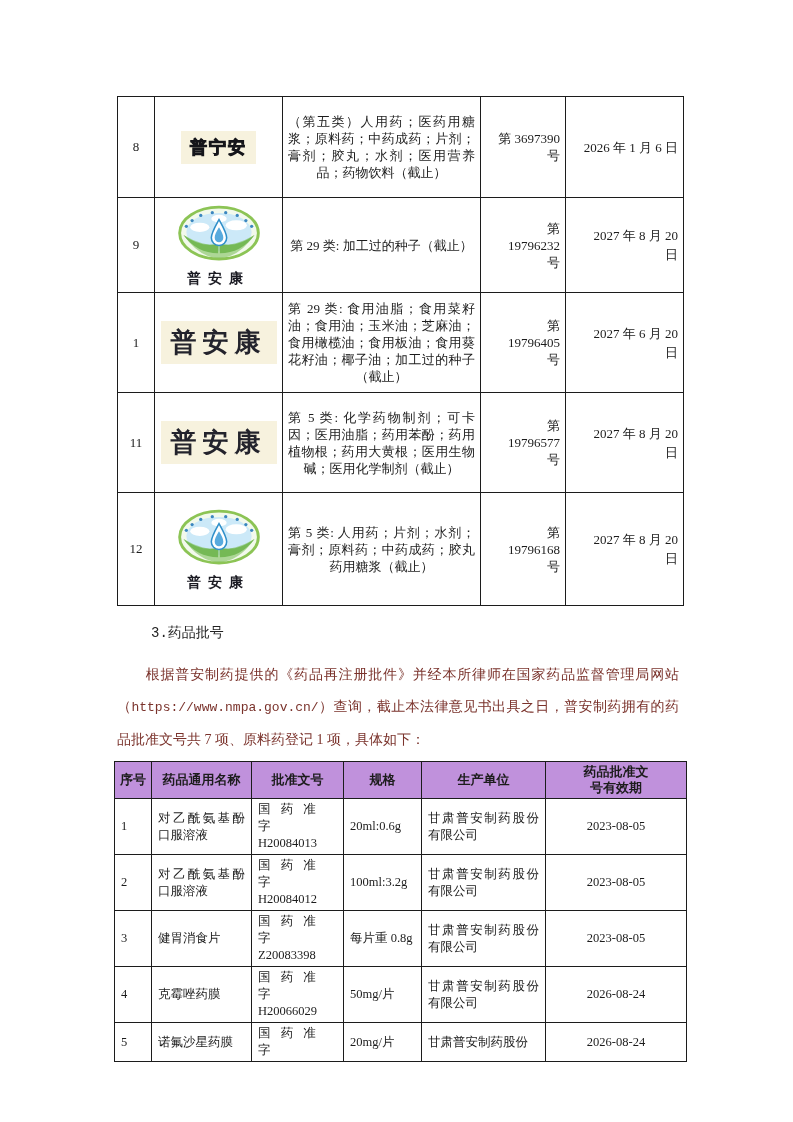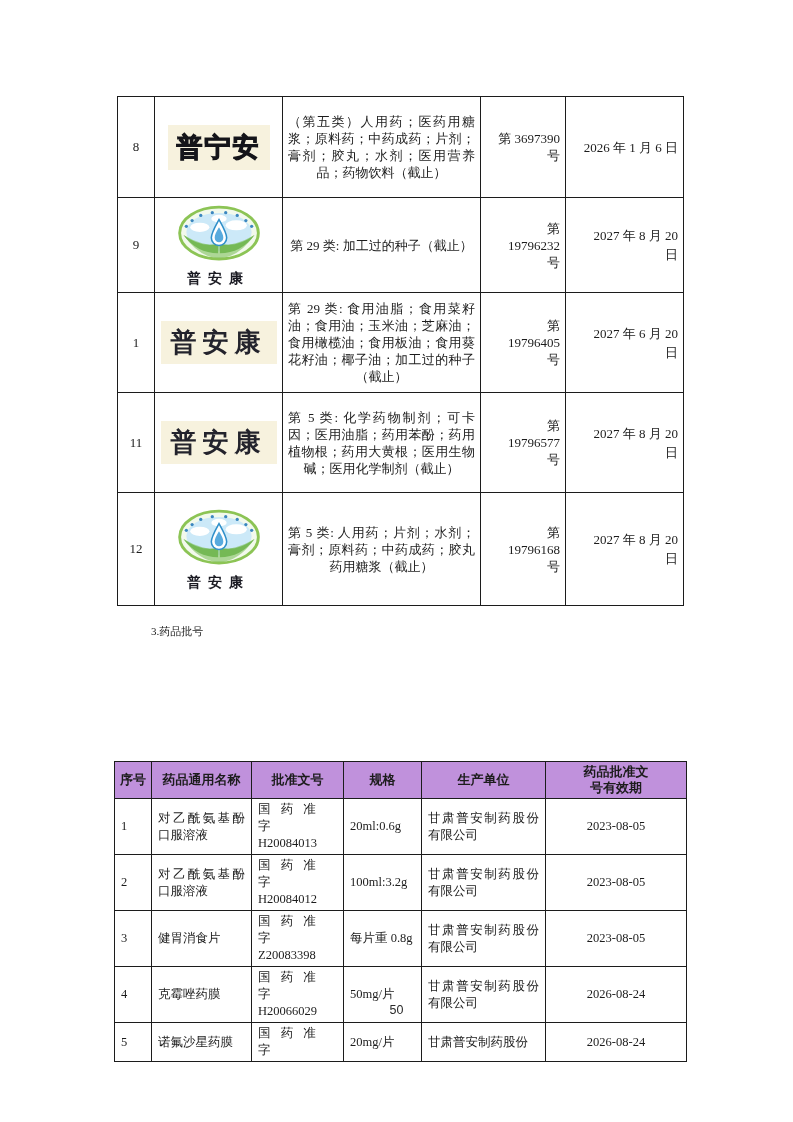--- a/index.html
+++ b/index.html
@@ -21,29 +21,29 @@
   #tm-body tr:nth-child(5){ height:113px; }
   .c-num  { text-align:center; }
   .c-logo { text-align:center; }
   .c-goods{ text-align:justify; text-align-last:center; line-height:17px; padding:4px 7px; }
   .c-reg  { text-align:right; line-height:17px; }
   .c-date { text-align:right; line-height:19px; }
   .pre { white-space:pre-line; }
 
   .logo-block { display:inline-block; background:#f7f2de; padding:5px 9px;
                 font-family:"Liberation Sans","DejaVu Sans",sans-serif;
-                font-weight:900; font-size:26px; letter-spacing:2px; color:#15151a;
+                font-weight:900; font-size:17px; letter-spacing:2px; color:#15151a;
                 -webkit-text-stroke:1px #15151a; }
   .logo-brush { display:inline-block; background:#f7f2de; padding:4px 10px;
                 font-weight:700; font-size:26px; letter-spacing:6px; color:#23232c; }
   .logo-emblem { display:inline-block; text-align:center; }
   .emblem-caption { font-weight:700; font-size:14px; letter-spacing:7px; color:#1a1a22; margin-top:1px; }
 
   
-  .sec-heading { position:absolute; left:151px; top:624px; font-size:11px; color:#222222; }
+  .sec-heading { position:absolute; left:151px; top:624px; font-size:14px; color:#222222;font-family:Liberation Mono, monospace; }
   .body-para { position:absolute; left:117px; top:659px; width:562px;
                font-size:14px; line-height:32px; text-align:justify; text-indent:2.05em;
                color:#7a322b; }
   .url { font-family:"Liberation Mono","DejaVu Sans Mono",monospace; font-size:13px; }
 
   
   .drug-table { position:absolute; left:114px; top:761px; width:572px; font-size:12.5px; border:1px solid #a21caf; }
   .drug-table thead tr { height:36px; }
   .drug-table th { background:#c091dc; font-weight:700; font-size:13px; text-align:center;
                    white-space:pre-line; line-height:16px; padding:2px 3px; }
@@ -195,20 +195,21 @@
 19796168
 号</td>
       <td class="c-date pre">2027 年 8 月 20
 日</td>
     </tr>
   </tbody>
   </table>
 
   <div class="sec-heading">3.药品批号</div>
 
+  <p class="body-para"><span>根据普安制药提供的《药品再注册批件》并经本所律师在国家药品监督管理局网站（</span><span class="url">https://www.nmpa.gov.cn/</span><span>）查询，截止本法律意见书出具之日，普安制药拥有的药品批准文号共 7 项、原料药登记 1 项，具体如下：</span></p>
 
   <table class="drug-table">
     <colgroup>
       <col style="width:37px">
         <col style="width:100px">
         <col style="width:92px">
       <col style="width:78px">
         <col style="width:124px">
         <col style="width:141px">
     </colgroup>
@@ -268,14 +269,13 @@
       <td class="d-num">5</td>
       <td class="d-name">诺氟沙星药膜</td>
       <td class="d-approval">国 药 准 字</td>
       <td class="d-spec">20mg/片</td>
       <td class="d-mfr">甘肃普安制药股份</td>
       <td class="d-valid">2026-08-24</td>
     </tr>
   </tbody>
   </table>
 
-  <div class="page-number">50</div>
 </div>
 
 </body></html>

